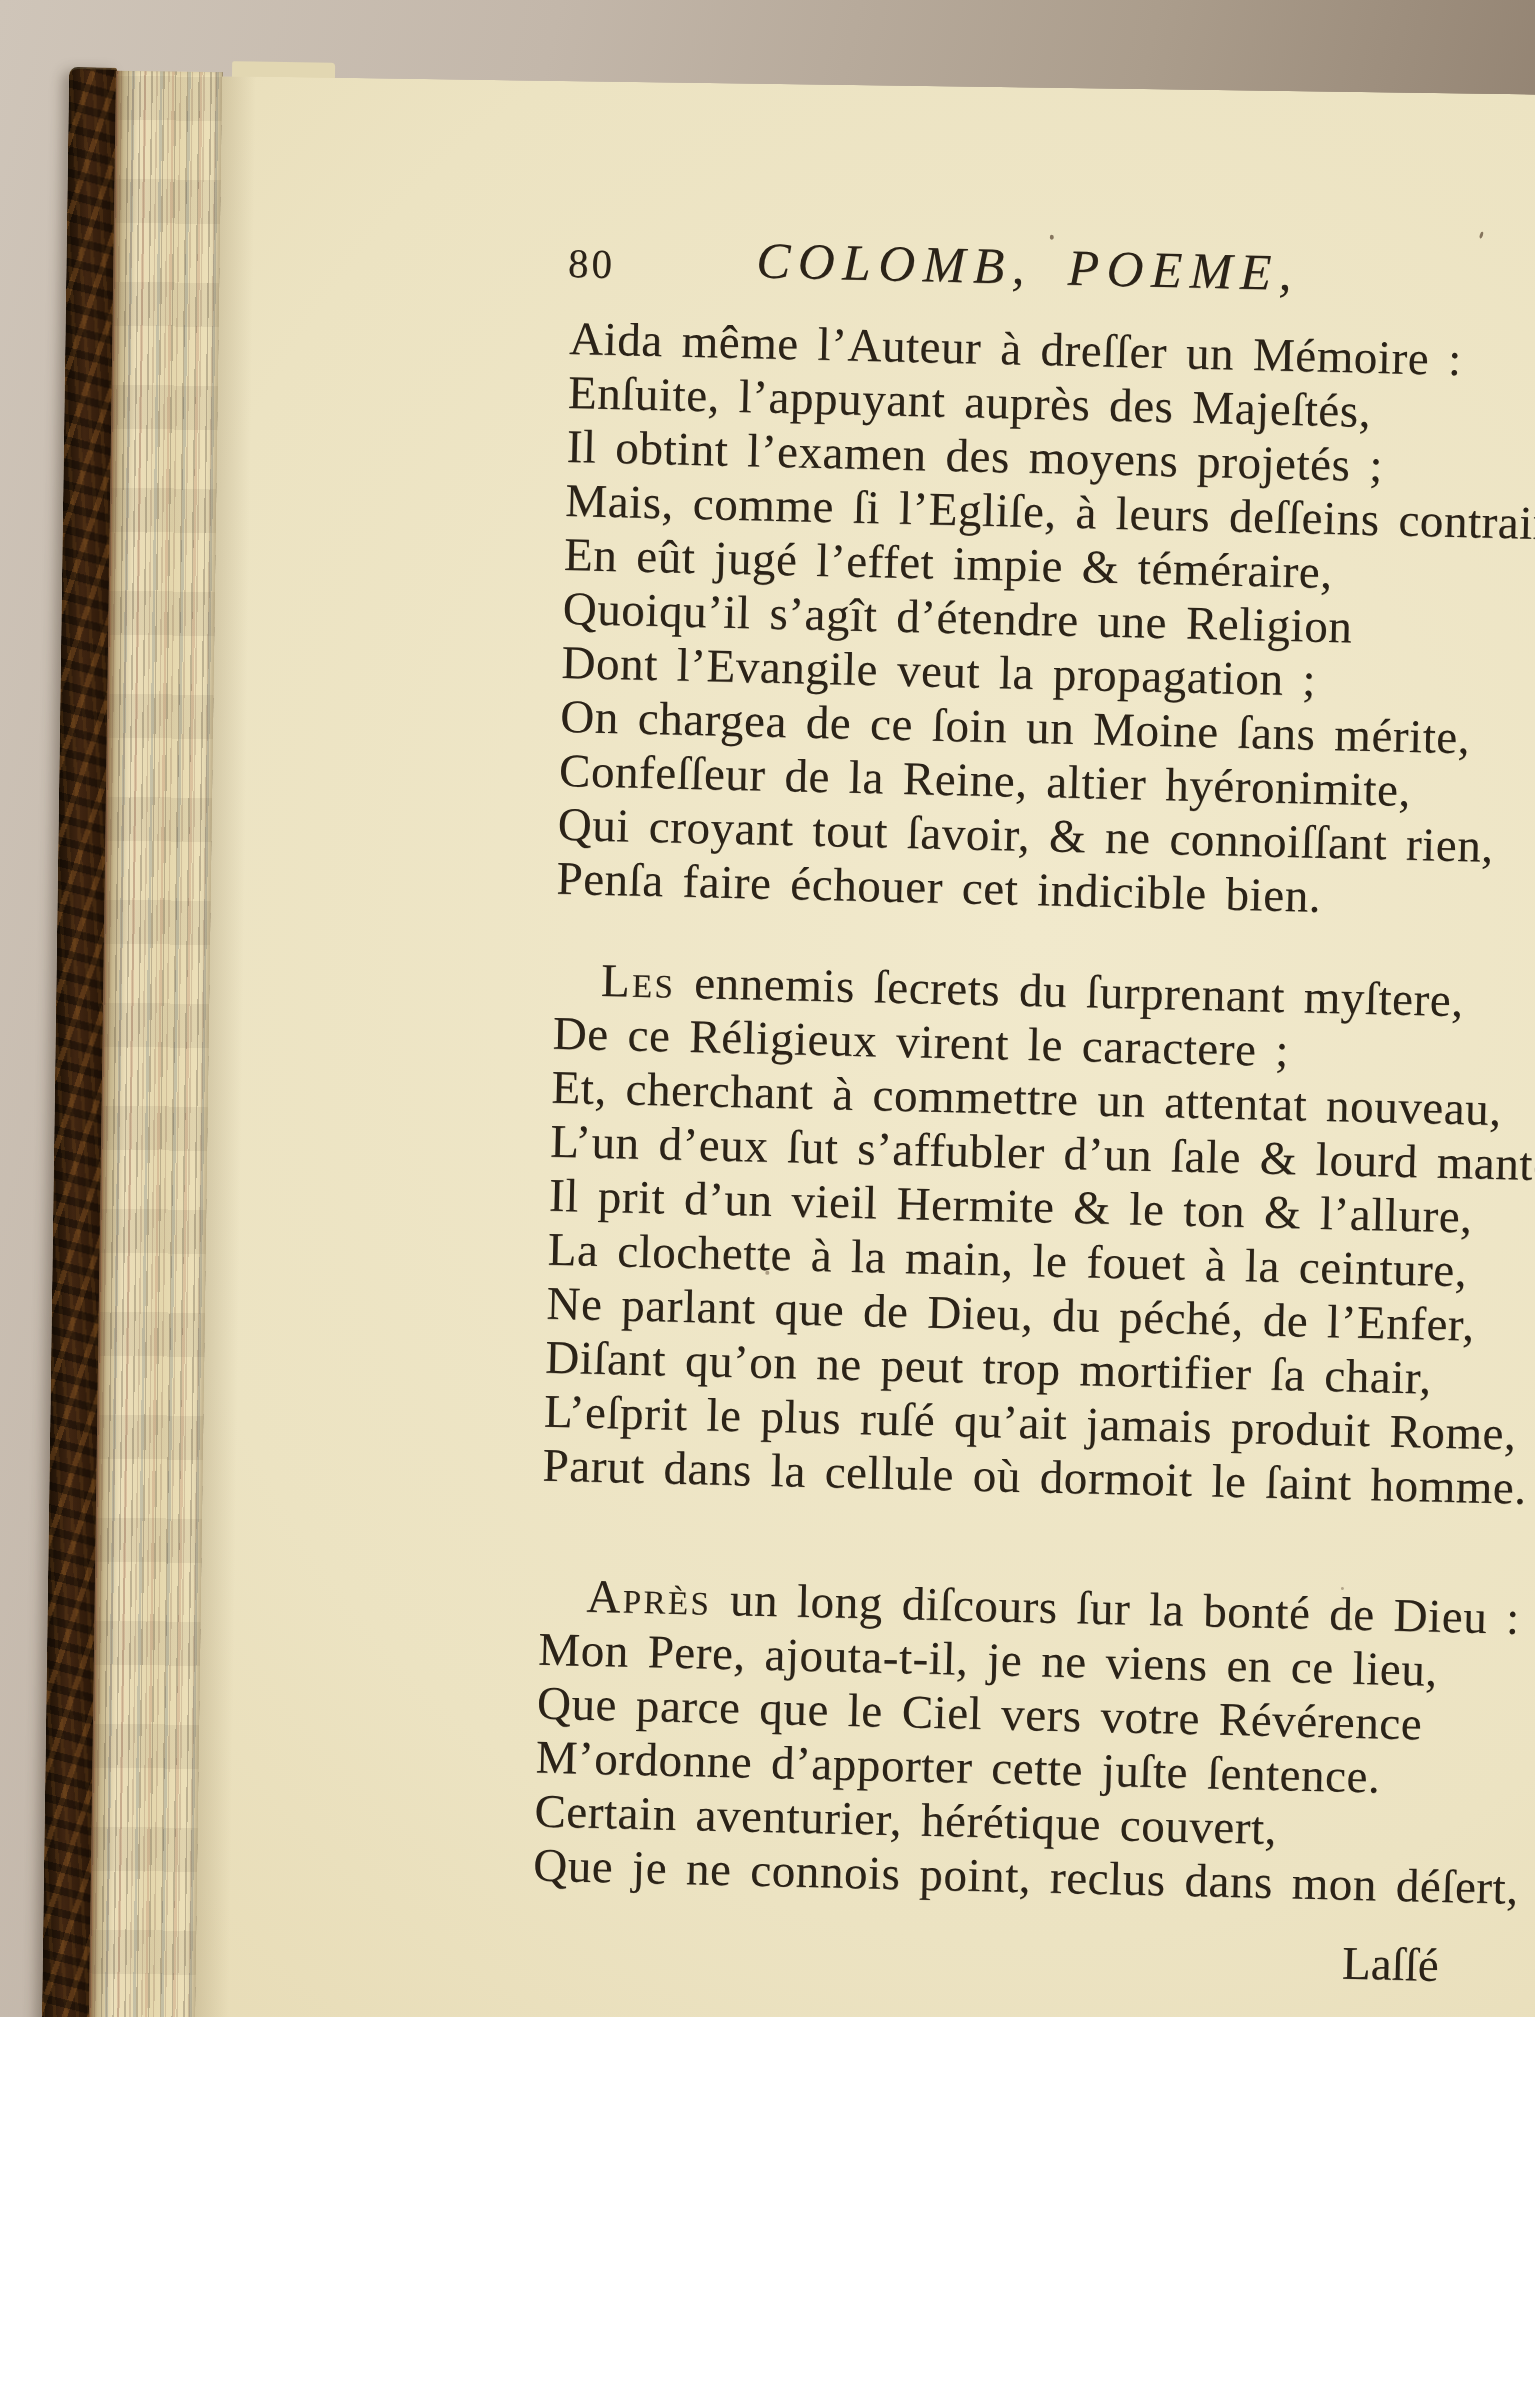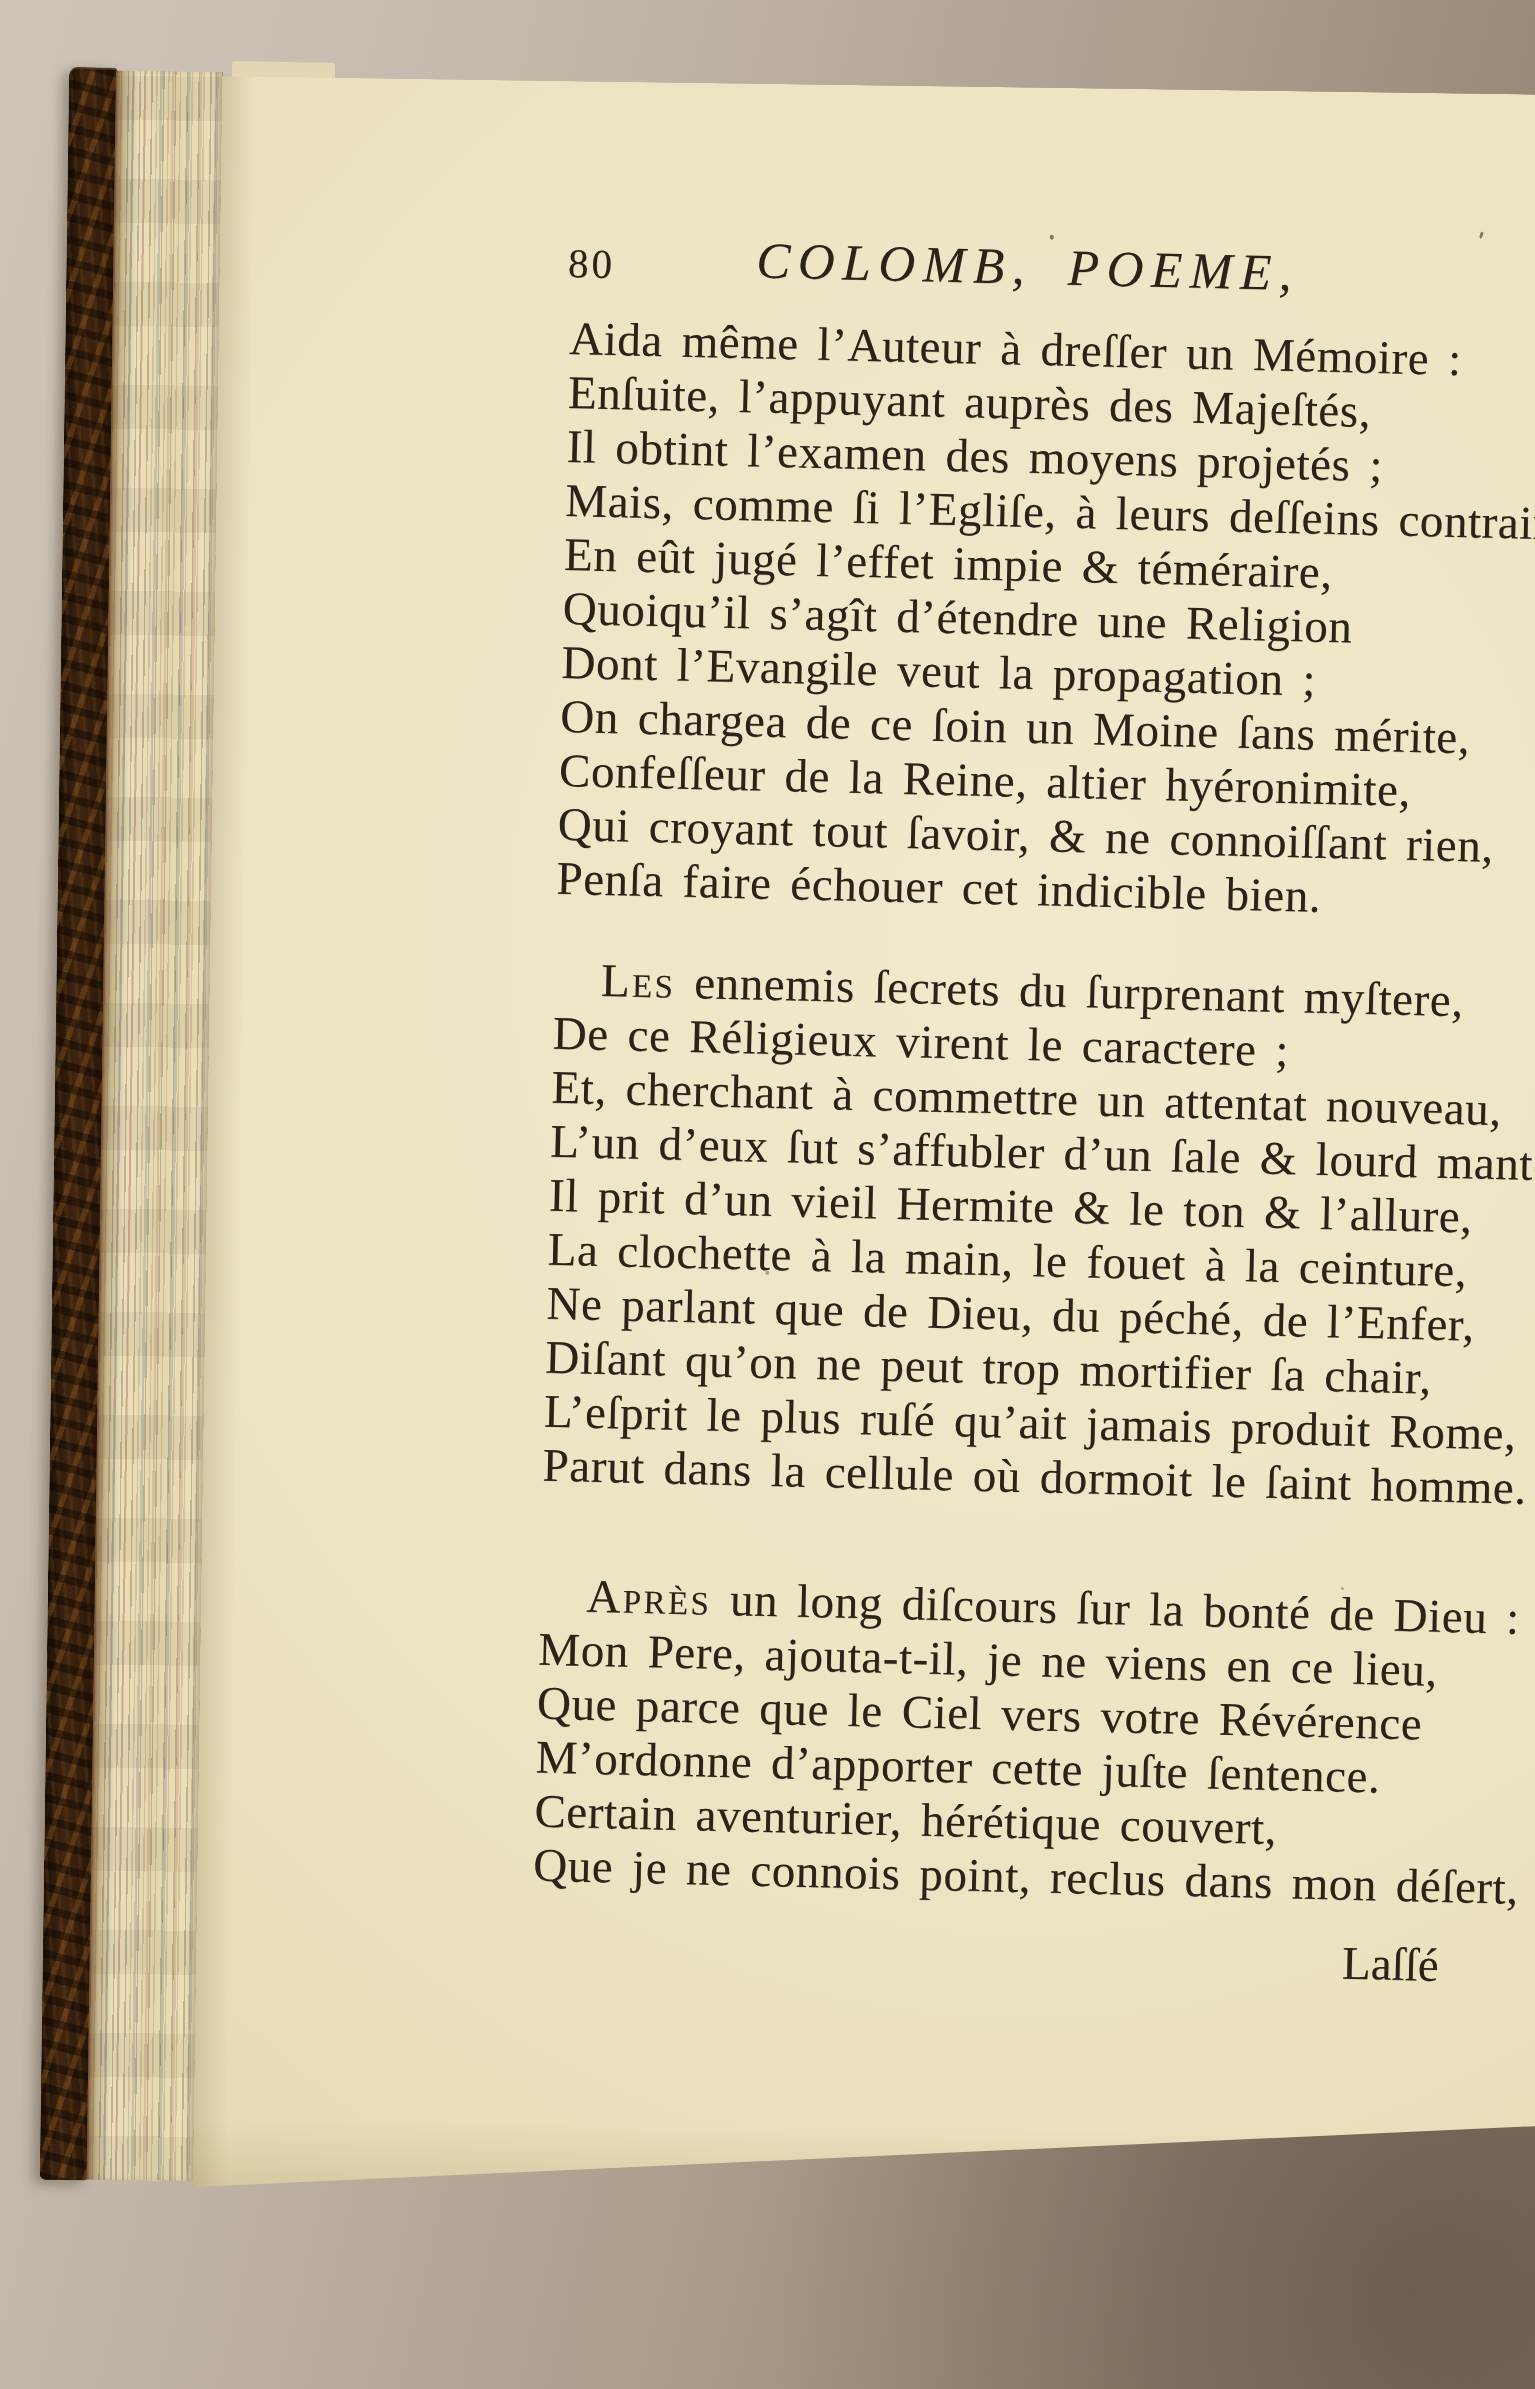--- a/index.html
+++ b/index.html
@@ -4,21 +4,21 @@
 <style>
   html, body { margin: 0; padding: 0; }
   body {
     width: 1535px; height: 2389px;
     font-family: "Liberation Serif", "DejaVu Serif", serif;
   }
 
   
   .scene {
     position: relative;
-    width: 1535px; height: 2389px;
+    width: 1535px; height: 2017px;
     overflow: hidden;
     background:
       radial-gradient(60% 40% at 92% 96%, rgba(40,30,22,.30), rgba(40,30,22,0) 70%),
       linear-gradient(103deg, #cfc5b9 0%, #c3b7aa 28%, #ab9d8c 58%, #90806f 82%, #867668 100%);
   }
 
   
   .floor-shadow {
     position: absolute;
     left: 211px; top: 2119px;

